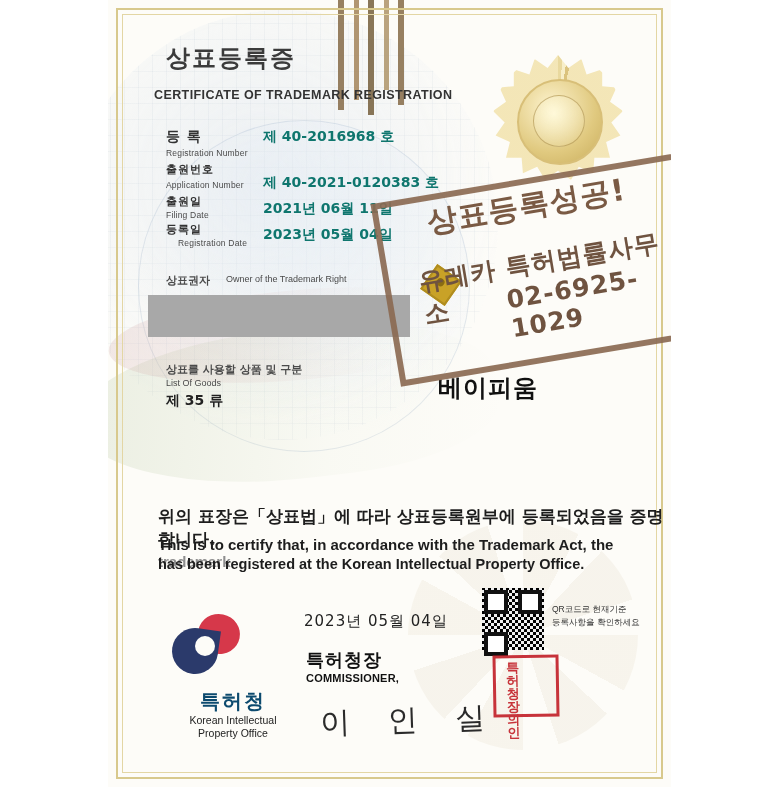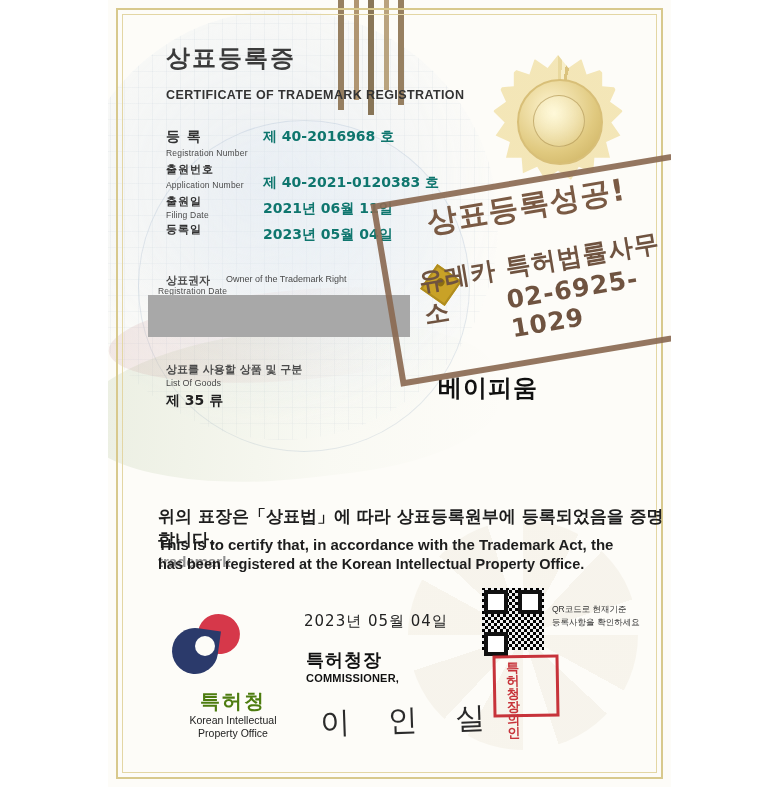--- a/index.html
+++ b/index.html
@@ -167,21 +167,21 @@
     left: 58px;
     top: 42px;
     font-size: 24px;
     font-weight: bold;
     color: #3b3b3b;
     letter-spacing: 2px;
     font-family: Liberation Mono, monospace;
   }
   .title-en {
     position: absolute;
-    left: 58px;
+    left: 46px;
     top: 88px;
     font-size: 12.5px;
     font-weight: bold;
     color: #333;
     letter-spacing: 0.4px;
   }
 
   
   .field-label-ko {
     position: absolute;
@@ -385,21 +385,21 @@
     background: #fdfcf8;
   }
   .kipo-ko {
     position: absolute;
     left: 60px;
     top: 688px;
     width: 130px;
     text-align: center;
     font-size: 20px;
     font-weight: bold;
-    color: #4d7c0f;
+    color: #0c4a6e;
     font-family: "DejaVu Sans", sans-serif;
     letter-spacing: 2px;
   }
   .kipo-en1 {
     position: absolute;
     left: 58px;
     top: 714px;
     width: 134px;
     text-align: center;
     font-size: 10.5px;
@@ -581,21 +581,21 @@
 
   <div class="field-label-ko" style="left:58px; top:162px; font-size:11px;">출원번호</div>
   <div class="field-label-en" style="left:58px; top:180px;">Application Number</div>
   <div class="field-value" style="left:155px; top:174px;">제 40-2021-0120383 호</div>
 
   <div class="field-label-ko" style="left:58px; top:194px; font-size:11px;">출원일</div>
   <div class="field-label-en" style="left:58px; top:210px;text-align:right;">Filing Date</div>
   <div class="field-value" style="left:155px; top:200px;">2021년 06월 11일</div>
 
   <div class="field-label-ko" style="left:58px; top:222px; font-size:11px;">등록일</div>
-  <div class="field-label-en" style="left:50px; top:238px;margin-top:48px;">Registration Date</div>
+  <div class="field-label-en" style="left:70px; top:238px;">Registration Date</div>
   <div class="field-value" style="left:155px; top:226px;">2023년 05월 04일</div>
 
   <div class="owner-label-ko">상표권자</div>
   <div class="owner-label-en">Owner of the Trademark Right</div>
   <div class="owner-redaction"></div>
 
   <div class="goods-label-ko">상표를 사용할 상품 및 구분</div>
   <div class="goods-label-en">List Of Goods</div>
   <div class="goods-class">제 35 류</div>
 

